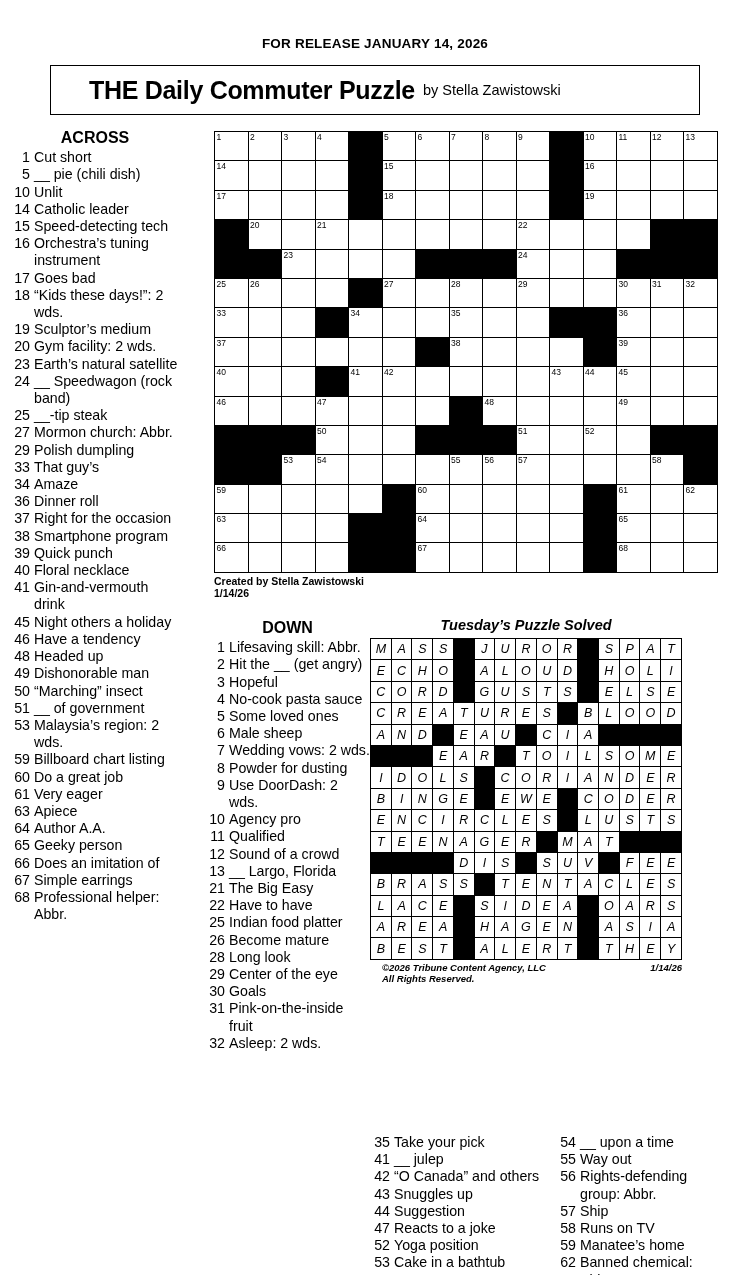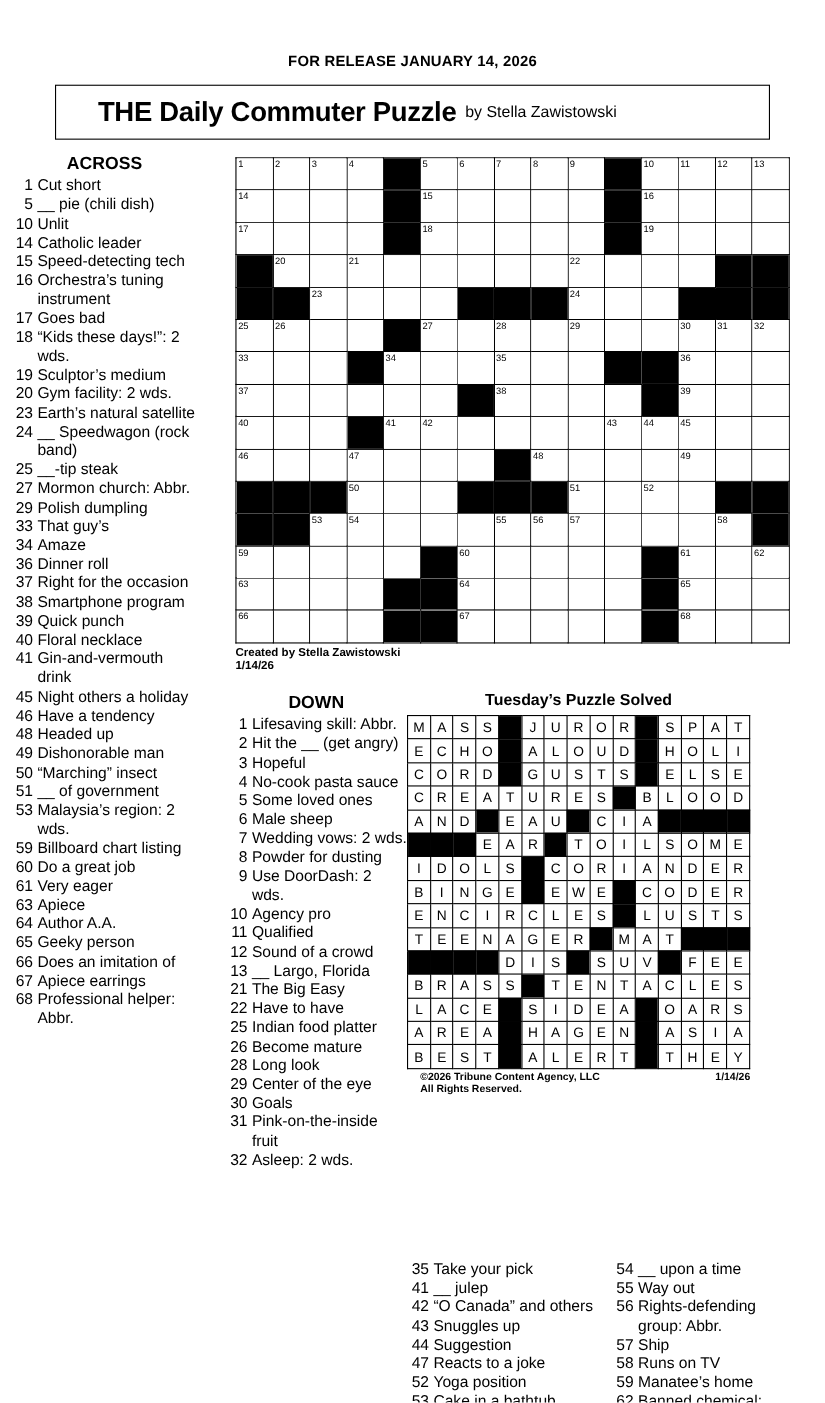--- a/index.html
+++ b/index.html
@@ -20,21 +20,21 @@
     height: 1275px;
     position: relative;
     padding: 0;
     box-sizing: border-box;
   }
   .release-line {
     text-align: center;
     font-size: 13.5px;
     font-weight: bold;
     letter-spacing: 0.2px;
-    padding-top: 48px;
+    padding-top: 36px;
   }
   .title-box {
     margin: 14px 50px 0 50px;
     border: 1.5px solid #000;
     height: 50px;
     display: flex;
     align-items: center;
     padding-left: 38px;
     box-sizing: border-box;
   }
@@ -131,20 +131,21 @@
     top: 490px;
     width: 165px;
   }
 
   
   #solved {
     position: absolute;
     left: 370px;
     top: 488px;
     width: 312px;
+    font-style: italic;
   }
   #solved .sheading {
     text-align: center;
     font-weight: bold;
     font-size: 14.5px;
     margin-bottom: 5px;
   }
   table.sgrid {
     border-collapse: collapse;
     border: 1.2px solid #000;
@@ -347,21 +348,21 @@
           <div class="clue">
             <div class="num">65</div>
             <div class="txt">Geeky person</div>
           </div>
           <div class="clue">
             <div class="num">66</div>
             <div class="txt">Does an imitation of</div>
           </div>
           <div class="clue">
             <div class="num">67</div>
-            <div class="txt">Apiece earrings</div>
+            <div class="txt">Simple earrings</div>
           </div>
           <div class="clue">
             <div class="num">68</div>
             <div class="txt">Professional helper: Abbr.</div>
           </div>
         </div>
     </div>
 
     <div id="grid-wrap">
       <table class="xgrid">

